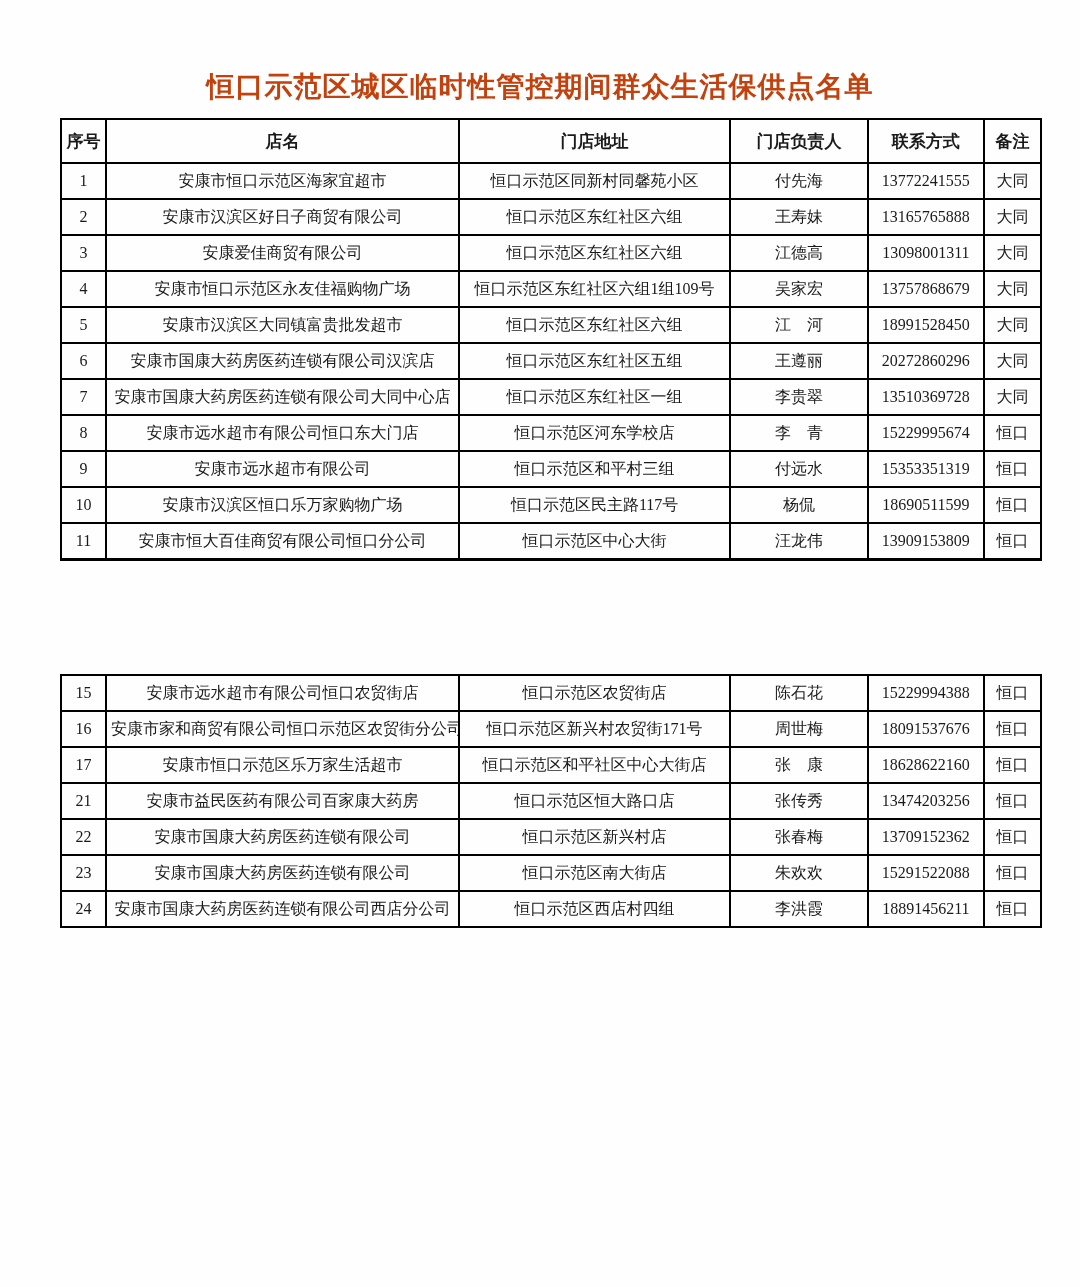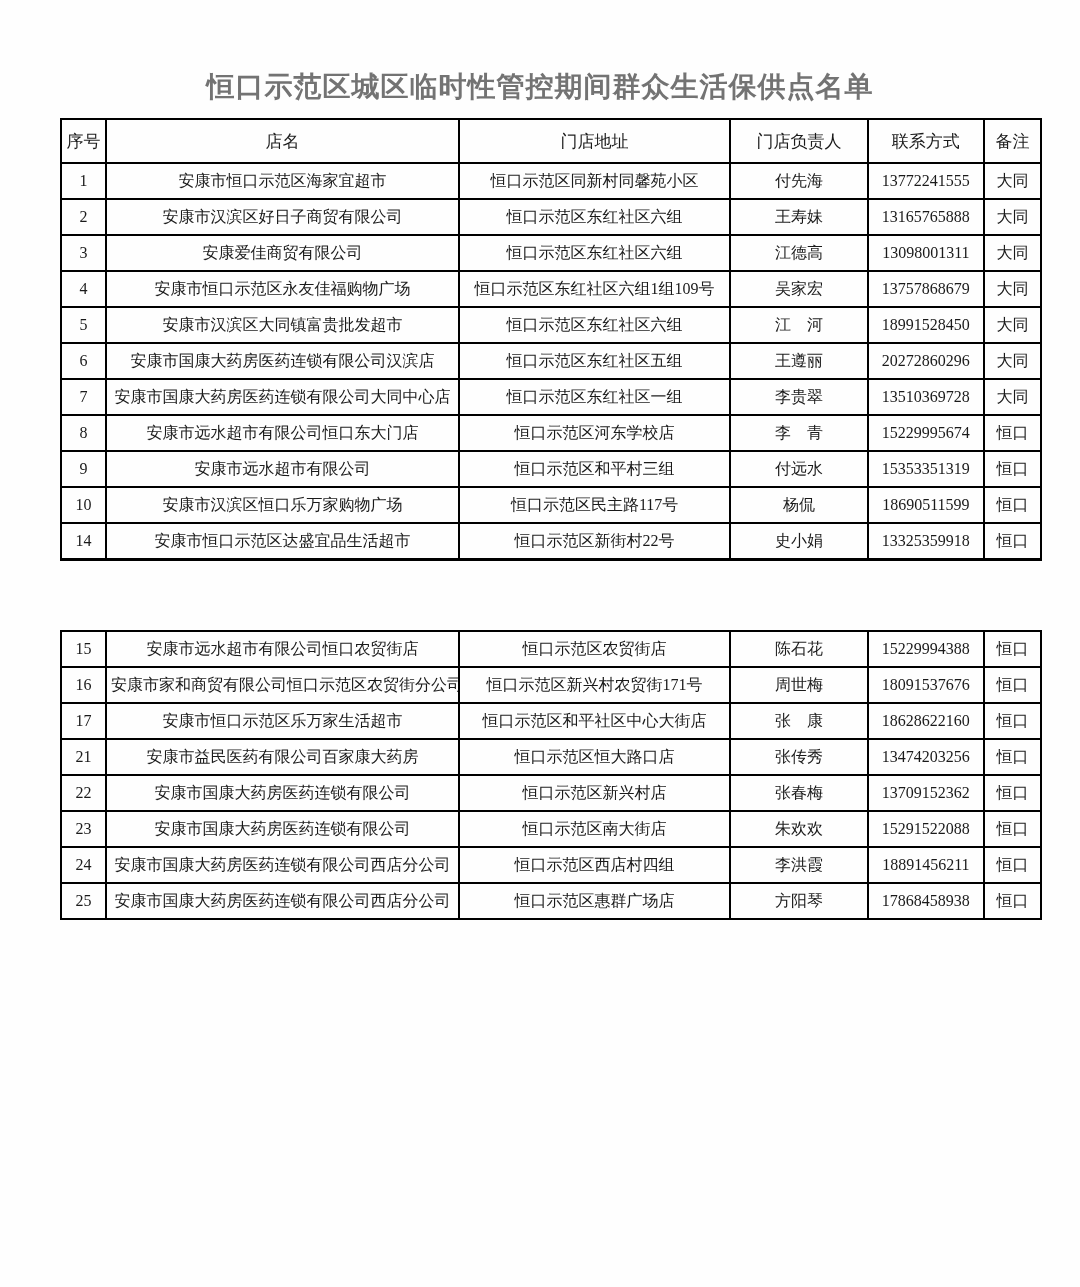--- a/index.html
+++ b/index.html
@@ -16,49 +16,49 @@
     color: #111111;
     overflow: hidden;
   }
   .doc-title {
     margin: 0;
     padding-top: 68px;
     text-align: center;
     font-size: 28px;
     font-weight: bold;
     letter-spacing: 1px;
-    color: #737373;
+    color: #c2410c;
   }
   table.supply-table {
     border-collapse: collapse;
     table-layout: fixed;
     width: 982px;
     margin-left: 60px;
     background: #fefefe;
   }
   table.supply-table.first {
     margin-top: 12px;
   }
   table.supply-table.second {
-    margin-top: 69px;
+    margin-top: 113px;
   }
   table.supply-table th,
   table.supply-table td {
     border: 2px solid #000000;
     text-align: center;
     vertical-align: middle;
     font-size: 16px;
     color: #1a1a1a;
     padding: 0 4px;
     overflow: hidden;
     white-space: nowrap;
   }
   table.supply-table th {
     height: 42px;
-    font-weight: normal;
+    font-weight: bold;
     font-size: 17px;
   }
   table.supply-table td {
     height: 34px;
     font-weight: normal;
   }
   table.supply-table.first {
     border-bottom: 3px solid #000000;
   }
   col.c-no     { width: 4.6%; }
@@ -169,25 +169,25 @@
         </tr>
         <tr>
           <td>10</td>
           <td>安康市汉滨区恒口乐万家购物广场</td>
           <td>恒口示范区民主路117号</td>
           <td>杨侃</td>
           <td>18690511599</td>
           <td>恒口</td>
         </tr>
         <tr>
-          <td>14</td>
-          <td>安康市恒口示范区达盛宜品生活超市</td>
-          <td>恒口示范区新街村22号</td>
-          <td>史小娟</td>
-          <td>13325359918</td>
+          <td>11</td>
+          <td>安康市恒大百佳商贸有限公司恒口分公司</td>
+          <td>恒口示范区中心大街</td>
+          <td>汪龙伟</td>
+          <td>13909153809</td>
           <td>恒口</td>
         </tr>
       </tbody>
   </table>
 
   <table class="supply-table second">
     <colgroup>
       <col class="c-no">
         <col class="c-name">
         <col class="c-addr">
@@ -245,24 +245,16 @@
           <td>恒口</td>
         </tr>
         <tr>
           <td>24</td>
           <td>安康市国康大药房医药连锁有限公司西店分公司</td>
           <td>恒口示范区西店村四组</td>
           <td>李洪霞</td>
           <td>18891456211</td>
           <td>恒口</td>
         </tr>
-        <tr>
-          <td>25</td>
-          <td>安康市国康大药房医药连锁有限公司西店分公司</td>
-          <td>恒口示范区惠群广场店</td>
-          <td>方阳琴</td>
-          <td>17868458938</td>
-          <td>恒口</td>
-        </tr>
       </tbody>
   </table>
 
 </div>
 
 </body></html>

